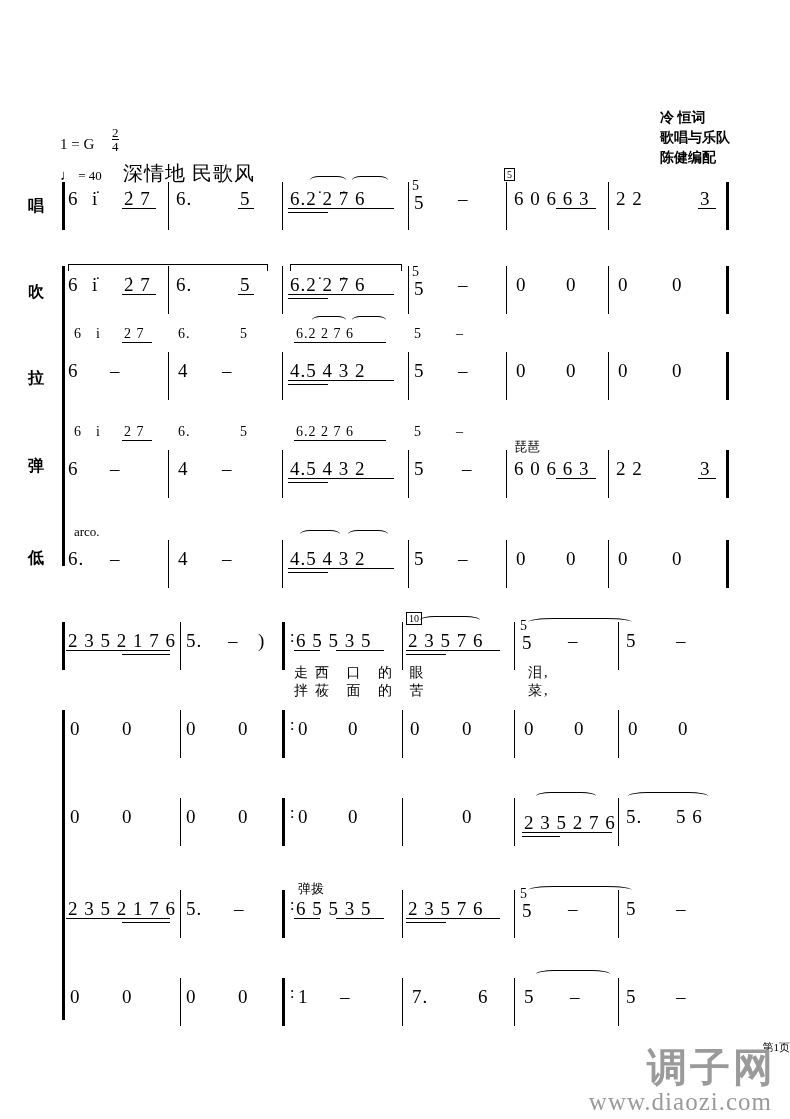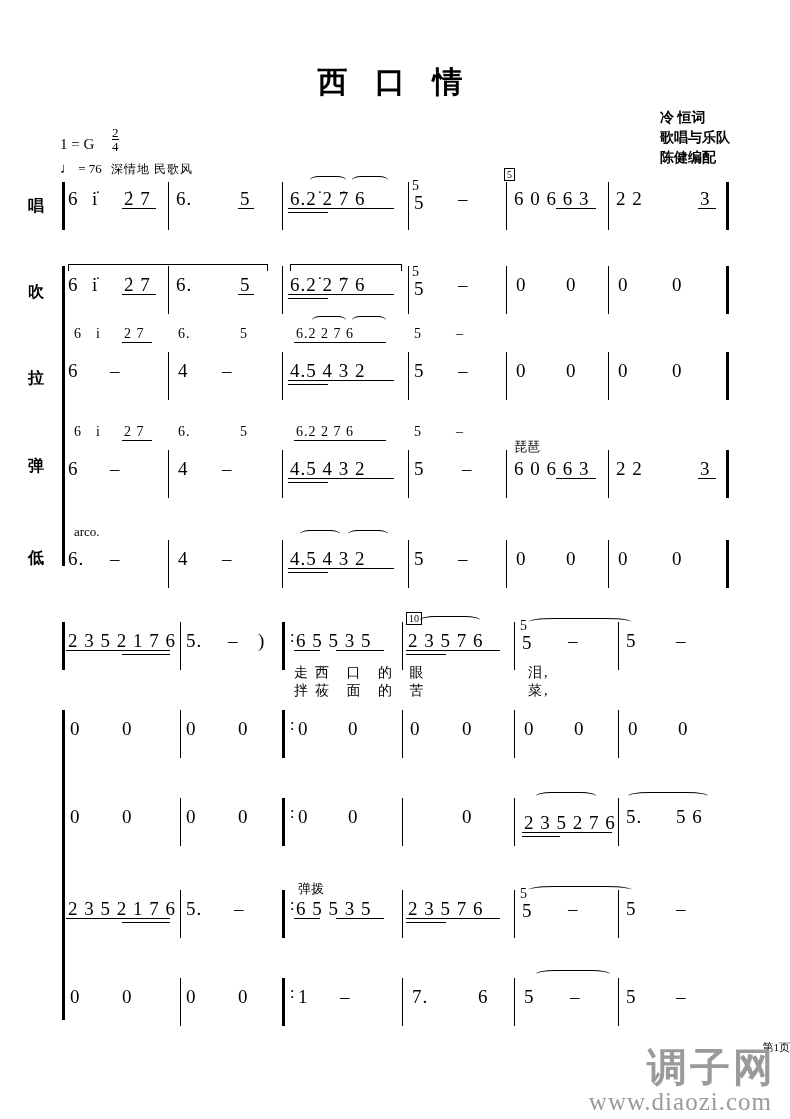--- a/index.html
+++ b/index.html
@@ -76,22 +76,22 @@
   .keysig .frac .num { display: block; }
   .keysig .frac .den { display: block; border-top: 1px solid #000; }
   .tempo {
     position: absolute;
     left: 60px;
     top: 160px;
     font-size: 13px;
     white-space: nowrap;
   }
   .tempo .mood {
-    font-size: 12px;
-    margin-left: 6px;
+    font-size: 20px;
+    margin-left: 18px;
     letter-spacing: 1px;
   }
 
   
   .system { position: absolute; left: 0; width: 790px; }
   .sysbar {
     position: absolute;
     border-left: 3px solid #000;
   }
   .barline {
@@ -184,39 +184,38 @@
     font-family: "Liberation Serif", serif;
     letter-spacing: 1px;
   }
 </style>
 </head>
 <body>
 
 <div class="page">
 
 
-  <div class="title">西 口 情</div>
 
   <div class="credits">
     <div>冷  恒词</div>
     <div>歌唱与乐队</div>
     <div>陈健编配</div>
   </div>
 
   <div class="keysig">
     <span>1 = G</span>
     <span class="frac">
       <span class="num">2</span>
       <span class="den">4</span>
     </span>
   </div>
 
   <div class="tempo">
     <span style="font-size:15px;">♩</span>
-    <span>= 76</span>
+    <span>= 40</span>
     <span class="mood">深情地 民歌风</span>
   </div>
 
   <div class="system" style="top:0;">
 
     <div class="sysbar" style="left:62px; top:182px; height:48px;"></div>
     <div class="sysbar" style="left:62px; top:266px; height:300px;"></div>
 
     <div class="barline thick" style="left:726px; top:182px; height:48px;"></div>
     <div class="barline thick" style="left:726px; top:266px; height:48px;"></div>

